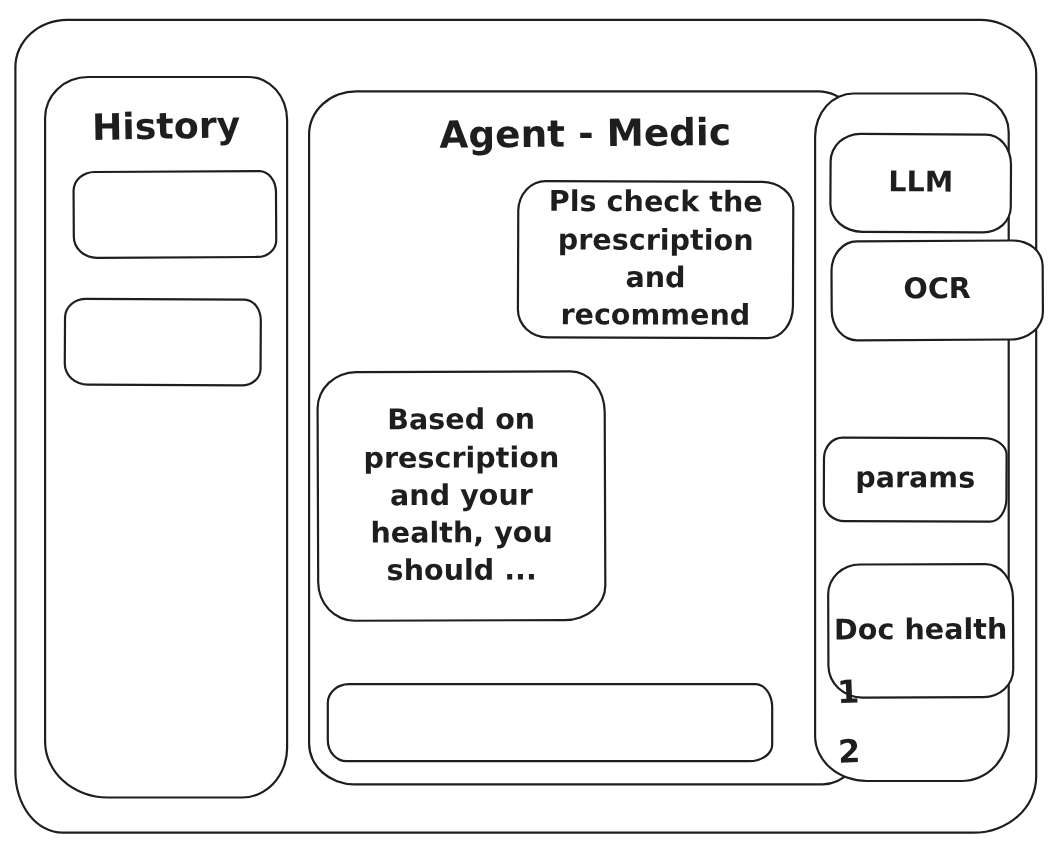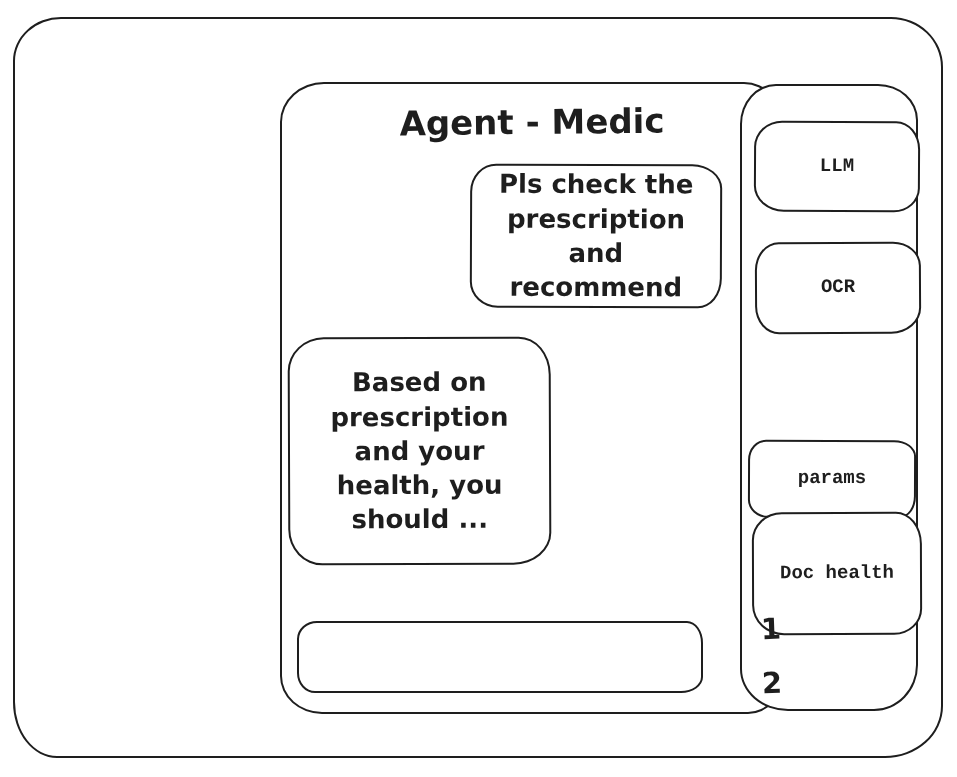--- a/index.html
+++ b/index.html
@@ -42,40 +42,45 @@
                       transform:rotate(-0.2deg); }
   .chat-input { left:15px; top:537px; width:406px; height:72px;
                 border-radius:20px 16px 22px 18px / 18px 22px 16px 20px;
                 font:inherit; font-size:24px; color:var(--stroke);
                 padding:0 16px; outline:none; }
   
   .sidebar-right { left:725px; top:65px; width:178px; height:627px;
                    border-radius:36px 40px 44px 48px / 40px 36px 46px 42px; }
   .tool-btn {
     display:flex; align-items:center; justify-content:center;
-    text-align:center; font-size:19px; line-height:1.35; cursor:pointer;font-family:Liberation Mono, monospace;
+    text-align:center; font-size:26px; line-height:1.35; cursor:pointer;
   }
   .tool-btn.llm { left:12px; top:35px;  width:166px; height:91px;
                   border-radius:28px 24px 26px 30px / 26px 28px 24px 26px; transform:rotate(0.3deg); }
-  .tool-btn.ocr { left:13px; top:156px; width:166px; height:92px;
+  .tool-btn.ocr { left:13px; top:132px; width:194px; height:92px;
                   border-radius:24px 28px 30px 24px / 28px 24px 26px 28px; transform:rotate(-0.3deg); }
   .tool-btn.params { left:6px; top:311px; width:168px; height:78px;
-                     border-radius:18px 22px 16px 20px / 20px 16px 22px 18px; transform:rotate(0.2deg);margin-top:43px; }
+                     border-radius:18px 22px 16px 20px / 20px 16px 22px 18px; transform:rotate(0.2deg); }
   .tool-btn.doc { left:10px; top:426px; width:170px; height:123px;
                   border-radius:30px 26px 28px 32px / 28px 32px 26px 30px; transform:rotate(-0.2deg); }
   .doc-num { position:absolute; font-size:29px; transform:rotate(-2deg); }
   .doc-num.n1 { left:19px; top:526px; }
   .doc-num.n2 { left:20px; top:580px; }
 </style>
 </head>
 <body>
 
 <div class="page">
   <div class="sketch outer">
 
+    <div class="sketch sidebar-left">
+      <div class="panel-title history-title">History</div>
+      <div class="sketch history-item one"></div>
+      <div class="sketch history-item two"></div>
+    </div>
 
     <div class="sketch main">
       <div class="panel-title main-title">Agent - Medic</div>
       <div class="sketch bubble user">Pls check the prescription and recommend</div>
       <div class="sketch bubble assistant">Based on prescription and your health, you should ...</div>
       <input class="sketch chat-input" type="text" placeholder="" style="">
     </div>
 
     <div class="sketch sidebar-right">
       <div class="sketch tool-btn llm">LLM</div>

